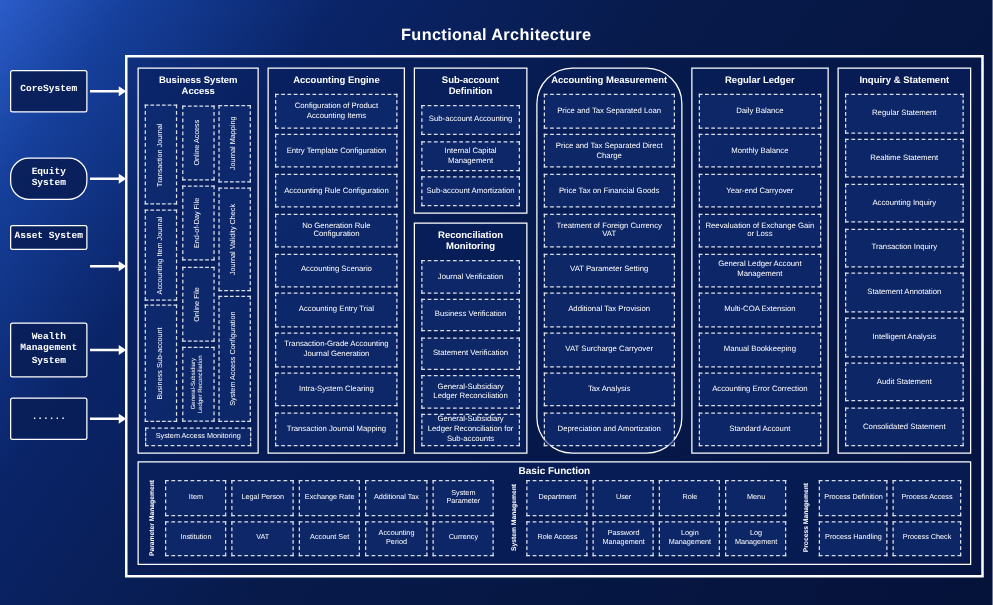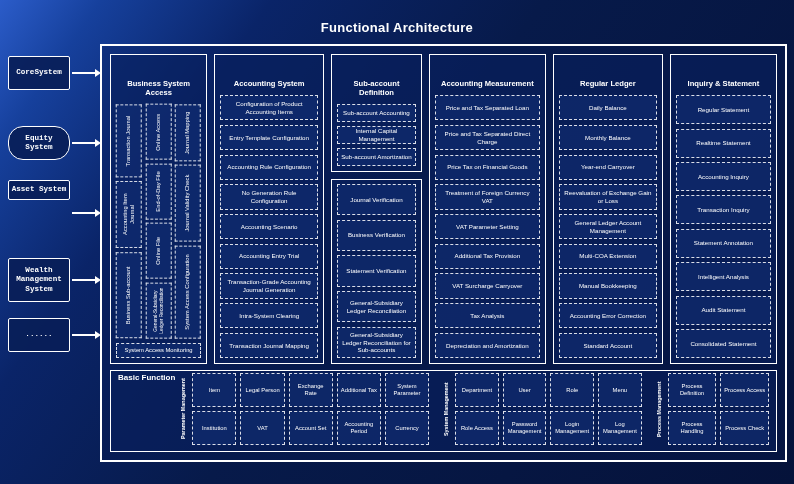--- a/index.html
+++ b/index.html
@@ -19,36 +19,36 @@
     border-left:6px solid #fff;border-top:4px solid transparent;border-bottom:4px solid transparent;}
   
   .main{position:absolute;left:100px;top:44px;width:687px;height:418px;border:2px solid #fff;
     background:rgba(8,28,82,.30);box-sizing:border-box;padding:8px;display:flex;flex-direction:column;gap:6px;}
   .cols{flex:1;display:flex;gap:7px;min-height:0;}
   .col{border:1.5px solid #fff;background:rgba(10,33,95,.55);display:flex;flex-direction:column;
     padding:4px 5px 5px;gap:4.5px;box-sizing:border-box;min-width:0;}
   .colgroup{display:flex;flex-direction:column;gap:7px;min-width:0;}
   .subpanel{border:1.5px solid #fff;background:rgba(10,33,95,.55);display:flex;flex-direction:column;
     padding:4px 5px 5px;gap:4.5px;box-sizing:border-box;}
-  .col-title{font-size:7.6px;font-weight:bold;text-align:center;line-height:1.15;padding:1px 0 2px;margin-top:20px;}
+  .col-title{font-size:7.6px;font-weight:bold;text-align:center;line-height:1.15;padding:1px 0 2px;}
   .item{border:1px dashed rgba(255,255,255,.85);background:rgba(18,48,118,.55);flex:1;
     display:flex;align-items:center;justify-content:center;text-align:center;
     font-size:6.2px;line-height:1.25;padding:2px 3px;box-sizing:border-box;min-height:0;}
   
   .vrow{flex:1;display:flex;gap:4px;min-height:0;}
   .vstack{flex:1;display:flex;flex-direction:column;gap:4px;min-width:0;}
   .vitem{flex:1;border:1px dashed rgba(255,255,255,.85);background:rgba(18,48,118,.55);
     writing-mode:vertical-rl;transform:rotate(180deg);
     display:flex;align-items:center;justify-content:center;text-align:center;
     font-size:5.8px;line-height:1.2;padding:2px 1px;box-sizing:border-box;min-height:0;}
   .vitem.tiny{font-size:4.8px;}
   .footer-item{flex:0 0 15px;font-size:5.8px;}
   
   .basic{flex:0 0 82px;border:1.5px solid #fff;background:rgba(10,33,95,.55);
-    box-sizing:border-box;display:flex;flex-direction:row;padding:2px 7px 6px;gap:3px;}
+    box-sizing:border-box;display:flex;flex-direction:column;padding:2px 7px 6px;gap:3px;}
   .basic-title{font-size:8px;font-weight:bold;text-align:center;}
   .groups{flex:1;display:flex;gap:12px;min-height:0;}
   .group{display:flex;gap:3px;min-width:0;}
   .glabel{flex:0 0 11px;writing-mode:vertical-rl;transform:rotate(180deg);
     display:flex;align-items:center;justify-content:center;text-align:center;
     font-size:5.4px;font-weight:bold;line-height:1.1;}
   .ggrid{flex:1;display:grid;grid-auto-rows:1fr;gap:4px;min-width:0;}
   .g5{grid-template-columns:repeat(5,1fr);}
   .g4{grid-template-columns:repeat(4,1fr);}
   .g2{grid-template-columns:repeat(2,1fr);}
@@ -93,49 +93,50 @@
         <div class="vstack">
           <div class="vitem" style="flex:0.8">Journal Mapping</div>
           <div class="vitem" style="flex:1.1">Journal Validity Check</div>
           <div class="vitem" style="flex:1.35">System Access Configuration</div>
         </div>
       </div>
       <div class="item footer-item">System Access Monitoring</div>
     </div>
 
     <div class="col" style="flex:108 0 0;">
-      <div class="col-title">Accounting System</div>
+      <div class="col-title">Accounting Engine</div>
       <div class="item">Configuration of Product Accounting Items</div>
       <div class="item">Entry Template Configuration</div>
       <div class="item">Accounting Rule Configuration</div>
       <div class="item">No Generation Rule Configuration</div>
       <div class="item">Accounting Scenario</div>
       <div class="item">Accounting Entry Trial</div>
       <div class="item">Transaction-Grade Accounting Journal Generation</div>
       <div class="item">Intra-System Clearing</div>
       <div class="item">Transaction Journal Mapping</div>
     </div>
 
     <div class="colgroup" style="flex:100 0 0;">
       <div class="subpanel" style="flex:38 0 0;">
         <div class="col-title">Sub-account Definition</div>
         <div class="item">Sub-account Accounting</div>
         <div class="item">Internal Capital Management</div>
         <div class="item">Sub-account Amortization</div>
       </div>
       <div class="subpanel" style="flex:62 0 0;">
+        <div class="col-title">Reconciliation Monitoring</div>
         <div class="item">Journal Verification</div>
         <div class="item">Business Verification</div>
         <div class="item">Statement Verification</div>
         <div class="item">General-Subsidiary Ledger Reconciliation</div>
         <div class="item">General-Subsidiary Ledger Reconciliation for Sub-accounts</div>
       </div>
     </div>
 
-    <div class="col" style="flex:116 0 0;">
+    <div class="col" style="flex:116 0 0;border-radius:29px;">
       <div class="col-title">Accounting Measurement</div>
       <div class="item">Price and Tax Separated Loan</div>
       <div class="item">Price and Tax Separated Direct Charge</div>
       <div class="item">Price Tax on Financial Goods</div>
       <div class="item">Treatment of Foreign Currency VAT</div>
       <div class="item">VAT Parameter Setting</div>
       <div class="item">Additional Tax Provision</div>
       <div class="item">VAT Surcharge Carryover</div>
       <div class="item">Tax Analysis</div>
       <div class="item">Depreciation and Amortization</div>

